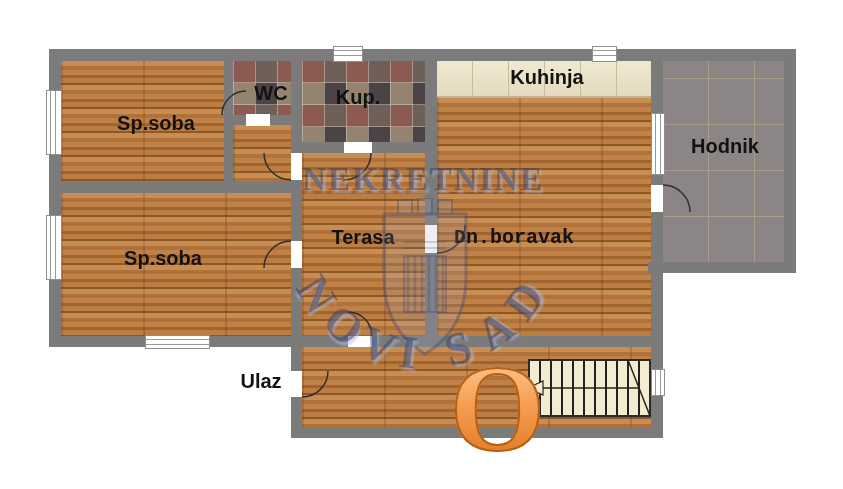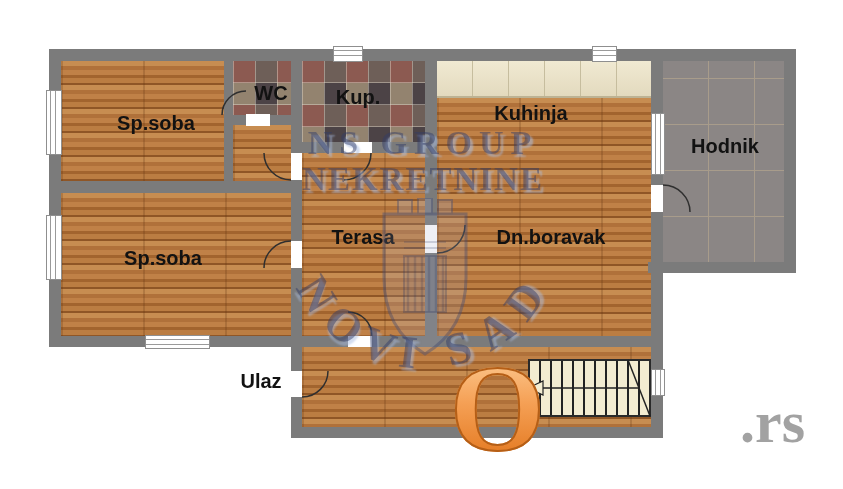--- a/index.html
+++ b/index.html
@@ -116,39 +116,37 @@
   <svg id="shield" width="100" height="162" viewBox="0 0 100 162">
     <rect x="24" y="2" width="14" height="14" fill="rgba(150,160,195,0.5)" stroke="rgba(70,80,120,0.8)" stroke-width="2"></rect>
     <rect x="44" y="0" width="14" height="16" fill="rgba(150,160,195,0.5)" stroke="rgba(70,80,120,0.8)" stroke-width="2"></rect>
     <rect x="64" y="2" width="14" height="14" fill="rgba(150,160,195,0.5)" stroke="rgba(70,80,120,0.8)" stroke-width="2"></rect>
     <path d="M10 16 H92 V80 C92 120 74 142 51 156 C28 142 10 120 10 80 Z" fill="rgba(160,170,200,0.35)" stroke="rgba(70,80,120,0.85)" stroke-width="3"></path>
     <rect x="30" y="58" width="42" height="56" fill="rgba(120,130,170,0.30)" stroke="rgba(70,80,120,0.7)" stroke-width="2"></rect>
     <path d="M34 58 V114 M41 58 V114 M48 58 V114 M55 58 V114 M62 58 V114 M69 58 V114" stroke="rgba(70,80,120,0.6)" stroke-width="2.5"></path>
     <path d="M30 44 H72 M30 50 H72" stroke="rgba(70,80,120,0.5)" stroke-width="2"></path>
   </svg>
 
-  <div class="wm-line" style="left:423px;top:143px;font-size:34px;letter-spacing:7px;">NS GROUP</div>
   <div class="wm-line" style="left:423px;top:179px;font-size:33px;letter-spacing:2px;">NEKRETNINE</div>
 
   <span class="arc-letter" style="left:317px;top:294px;transform:translate(-50%,-50%) rotate(58deg);">N</span>
   <span class="arc-letter" style="left:344px;top:325px;transform:translate(-50%,-50%) rotate(39deg);">O</span>
   <span class="arc-letter" style="left:378px;top:345px;transform:translate(-50%,-50%) rotate(21deg);">V</span>
   <span class="arc-letter" style="left:408px;top:352px;transform:translate(-50%,-50%) rotate(7deg);">I</span>
   <span class="arc-letter" style="left:458px;top:348px;transform:translate(-50%,-50%) rotate(-16deg);">S</span>
   <span class="arc-letter" style="left:495px;top:330px;transform:translate(-50%,-50%) rotate(-35deg);">A</span>
   <span class="arc-letter" style="left:524px;top:301px;transform:translate(-50%,-50%) rotate(-54deg);">D</span>
 
   <div class="roomlabel" style="left:156px;top:123px;">Sp.soba</div>
   <div class="roomlabel" style="left:271px;top:93px;">WC</div>
   <div class="roomlabel" style="left:358px;top:97px;">Kup.</div>
-  <div class="roomlabel" style="left:531px;top:77px;margin-top:36px;">Kuhinja</div>
+  <div class="roomlabel" style="left:547px;top:77px;">Kuhinja</div>
   <div class="roomlabel" style="left:725px;top:146px;">Hodnik</div>
   <div class="roomlabel" style="left:163px;top:258px;">Sp.soba</div>
   <div class="roomlabel" style="left:363px;top:237px;">Terasa</div>
-  <div class="roomlabel" style="left:551px;top:237px;">Dn.boravak</div>
+  <div class="roomlabel" style="left:514px;top:237px;font-family:Liberation Mono, monospace;">Dn.boravak</div>
   <div class="roomlabel" style="left:261px;top:381px;">Ulaz</div>
 
   <div id="logo">
     <span class="logo-orange" style="left:450px;top:348px;font-size:122px;line-height:1;">O</span>
-    <span class="logo-gray" style="left:740px;top:392px;font-size:60px;line-height:1;">.rs</span>
   </div>
 
 </div>
 
 </body></html>

